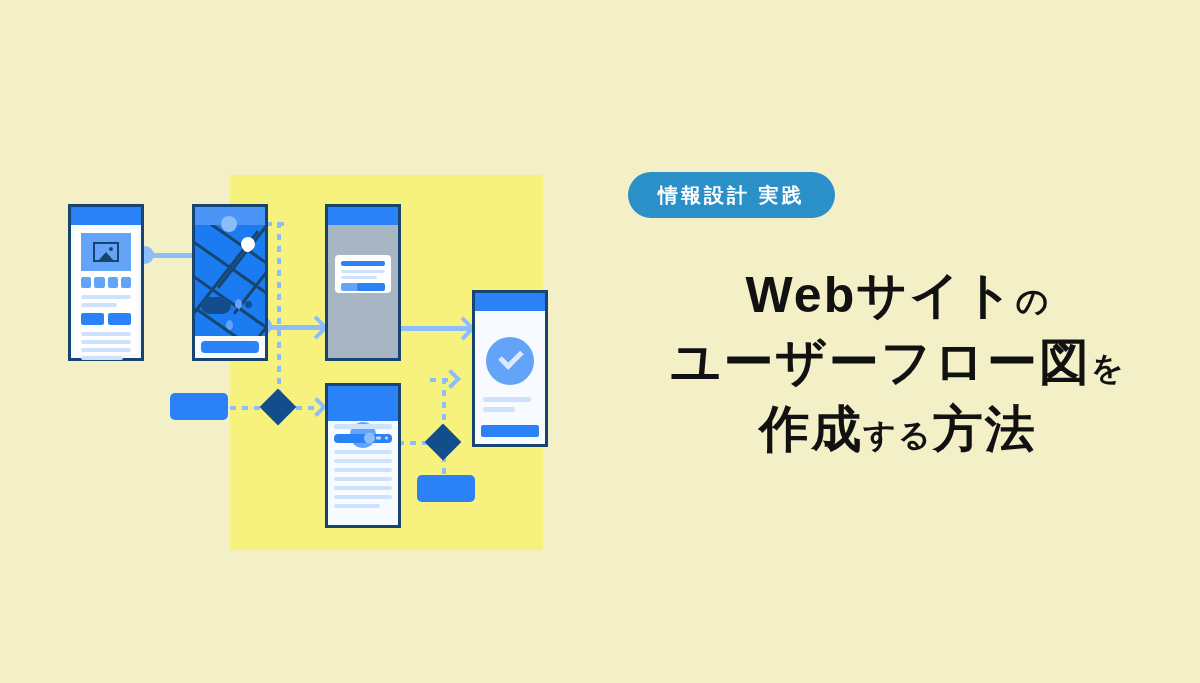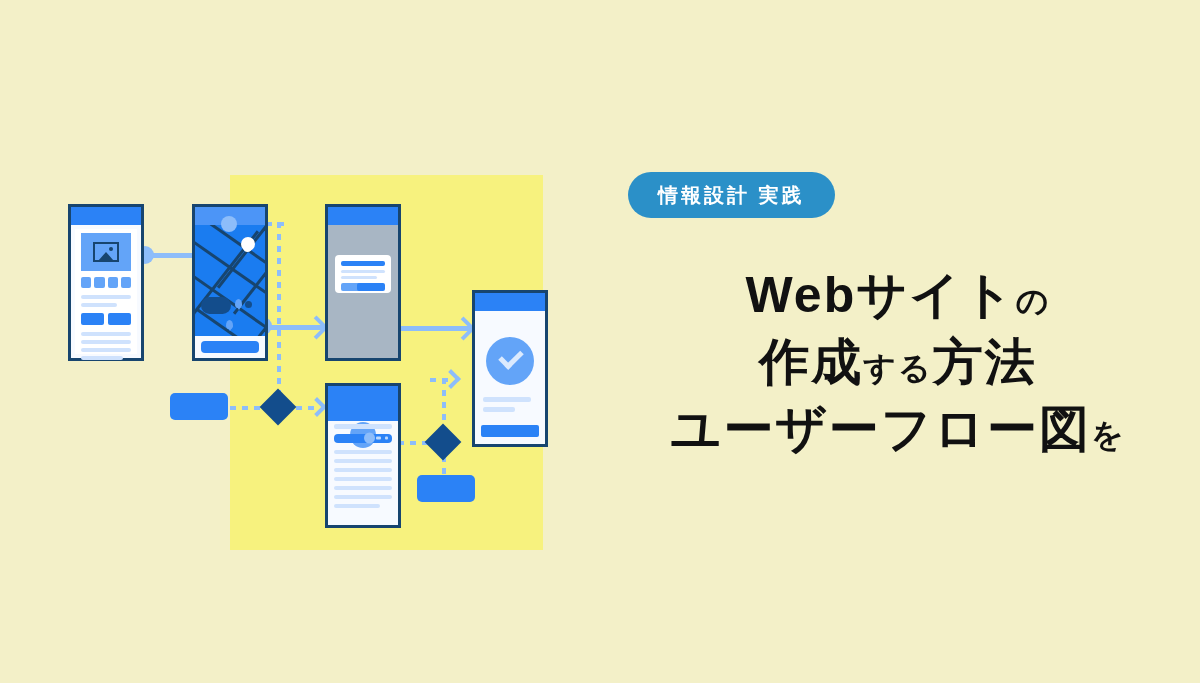--- a/index.html
+++ b/index.html
@@ -243,19 +243,19 @@
     </div>
 
   </div>
 
   <div class="textcol">
 
     <div class="badge">情報設計 実践</div>
 
     <div class="title">
       <span class="tline"><span class="big">Webサイト</span><span class="sm">の</span></span>
+      <span class="tline"><span class="big">ユーザーフロー図</span><span class="sm">を</span></span>
       <span class="tline"><span class="big">作成</span><span class="sm">する</span><span class="big">方法</span></span>
-      <span class="tline"><span class="big">ユーザーフロー図</span><span class="sm">を</span></span>
     </div>
 
   </div>
 
 </div>
 
 </body></html>

